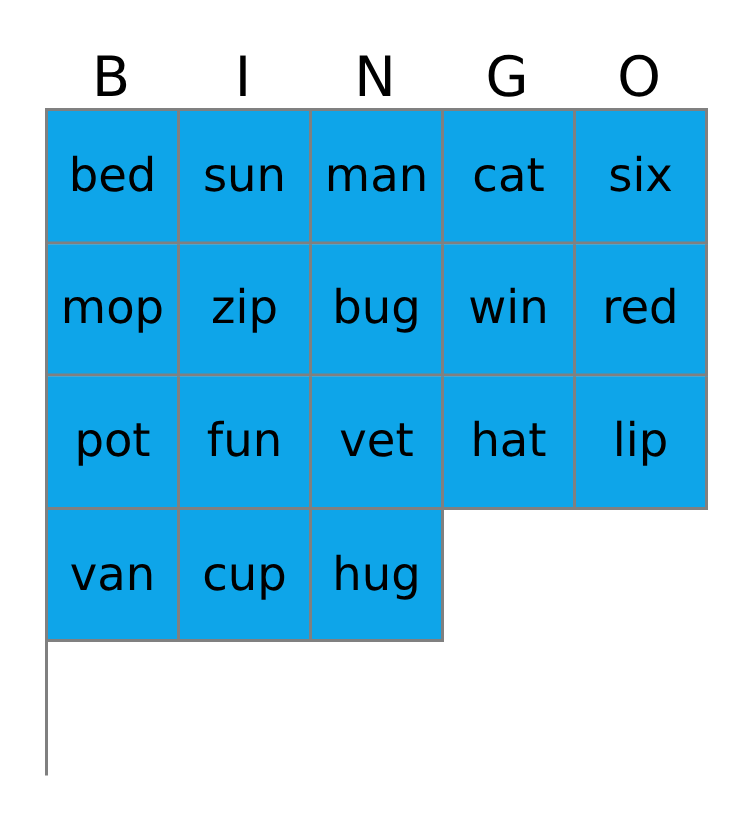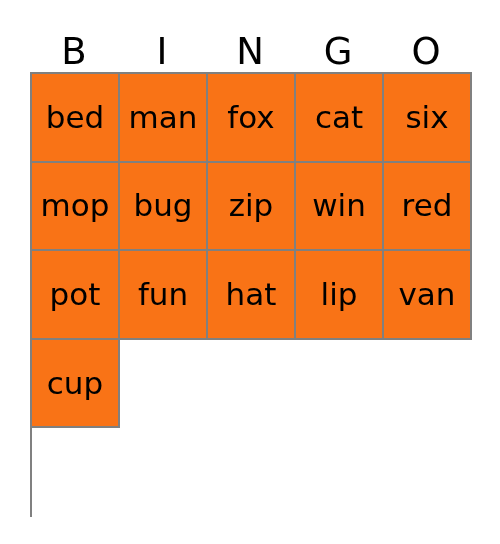--- a/index.html
+++ b/index.html
@@ -51,21 +51,21 @@
   }
   .cell {
     border-right: 2px solid #808080;
     border-bottom: 2px solid #808080;
     display: flex;
     align-items: center;
     justify-content: center;
     font-size: 31px;
     line-height: 1;
     color: #000000;
-    background: #f97316;
+    background: #0ea5e9;
     box-sizing: border-box;
     overflow: hidden;
   }
   .cell-text {
     display: block;
     white-space: nowrap;
   }
 </style>
 </head>
 <body>
@@ -79,63 +79,69 @@
     <div class="header-cell">G</div>
     <div class="header-cell">O</div>
   </div>
 
   <div class="grid">
 
     <div class="cell">
         <span class="cell-text">bed</span>
       </div>
     <div class="cell">
+        <span class="cell-text">sun</span>
+      </div>
+    <div class="cell">
         <span class="cell-text">man</span>
       </div>
 
-    <div class="cell">
-        <span class="cell-text">fox</span>
-      </div>
     <div class="cell">
         <span class="cell-text">cat</span>
       </div>
     <div class="cell">
         <span class="cell-text">six</span>
       </div>
     <div class="cell">
         <span class="cell-text">mop</span>
       </div>
 
     <div class="cell">
-        <span class="cell-text">bug</span>
+        <span class="cell-text">zip</span>
       </div>
     <div class="cell">
-        <span class="cell-text">zip</span>
+        <span class="cell-text">bug</span>
       </div>
     <div class="cell">
         <span class="cell-text">win</span>
       </div>
     <div class="cell">
         <span class="cell-text">red</span>
       </div>
     <div class="cell">
         <span class="cell-text">pot</span>
       </div>
 
     <div class="cell">
         <span class="cell-text">fun</span>
       </div>
     <div class="cell">
+        <span class="cell-text">vet</span>
+      </div>
+    <div class="cell">
         <span class="cell-text">hat</span>
       </div>
 
     <div class="cell">
         <span class="cell-text">lip</span>
       </div>
     <div class="cell">
         <span class="cell-text">van</span>
       </div>
     <div class="cell">
         <span class="cell-text">cup</span>
       </div>
+    <div class="cell">
+        <span class="cell-text">hug</span>
+      </div>
 
   </div>
 </div>
 
 </body></html>

